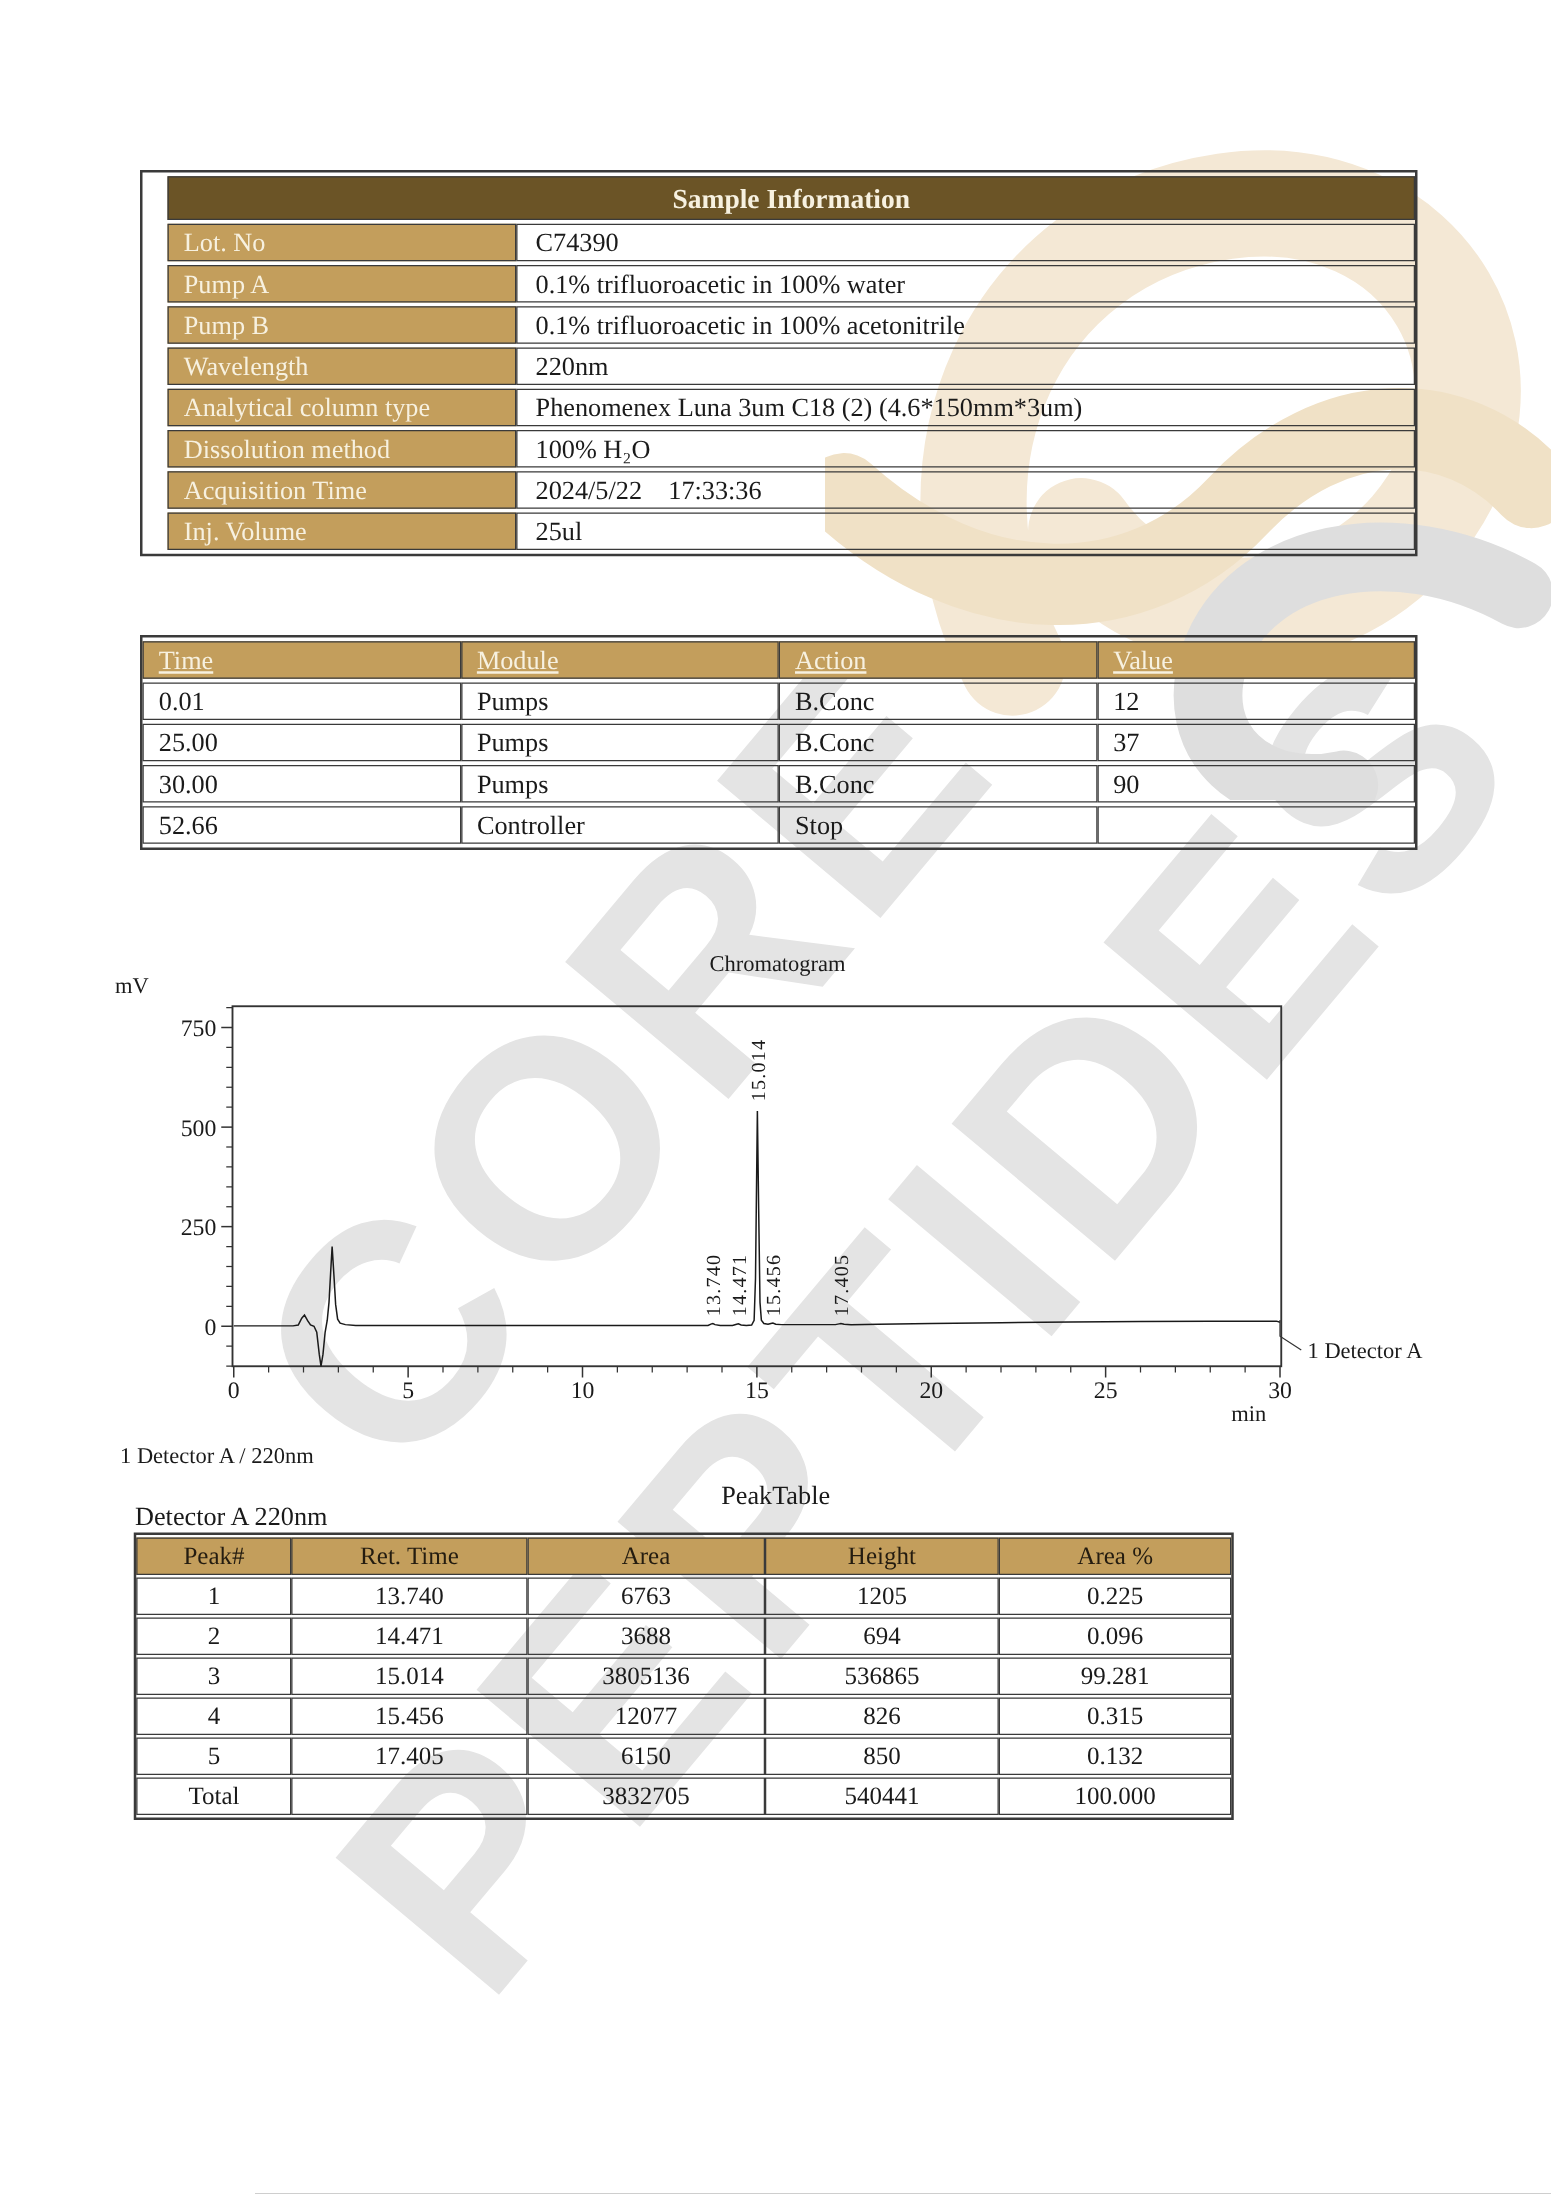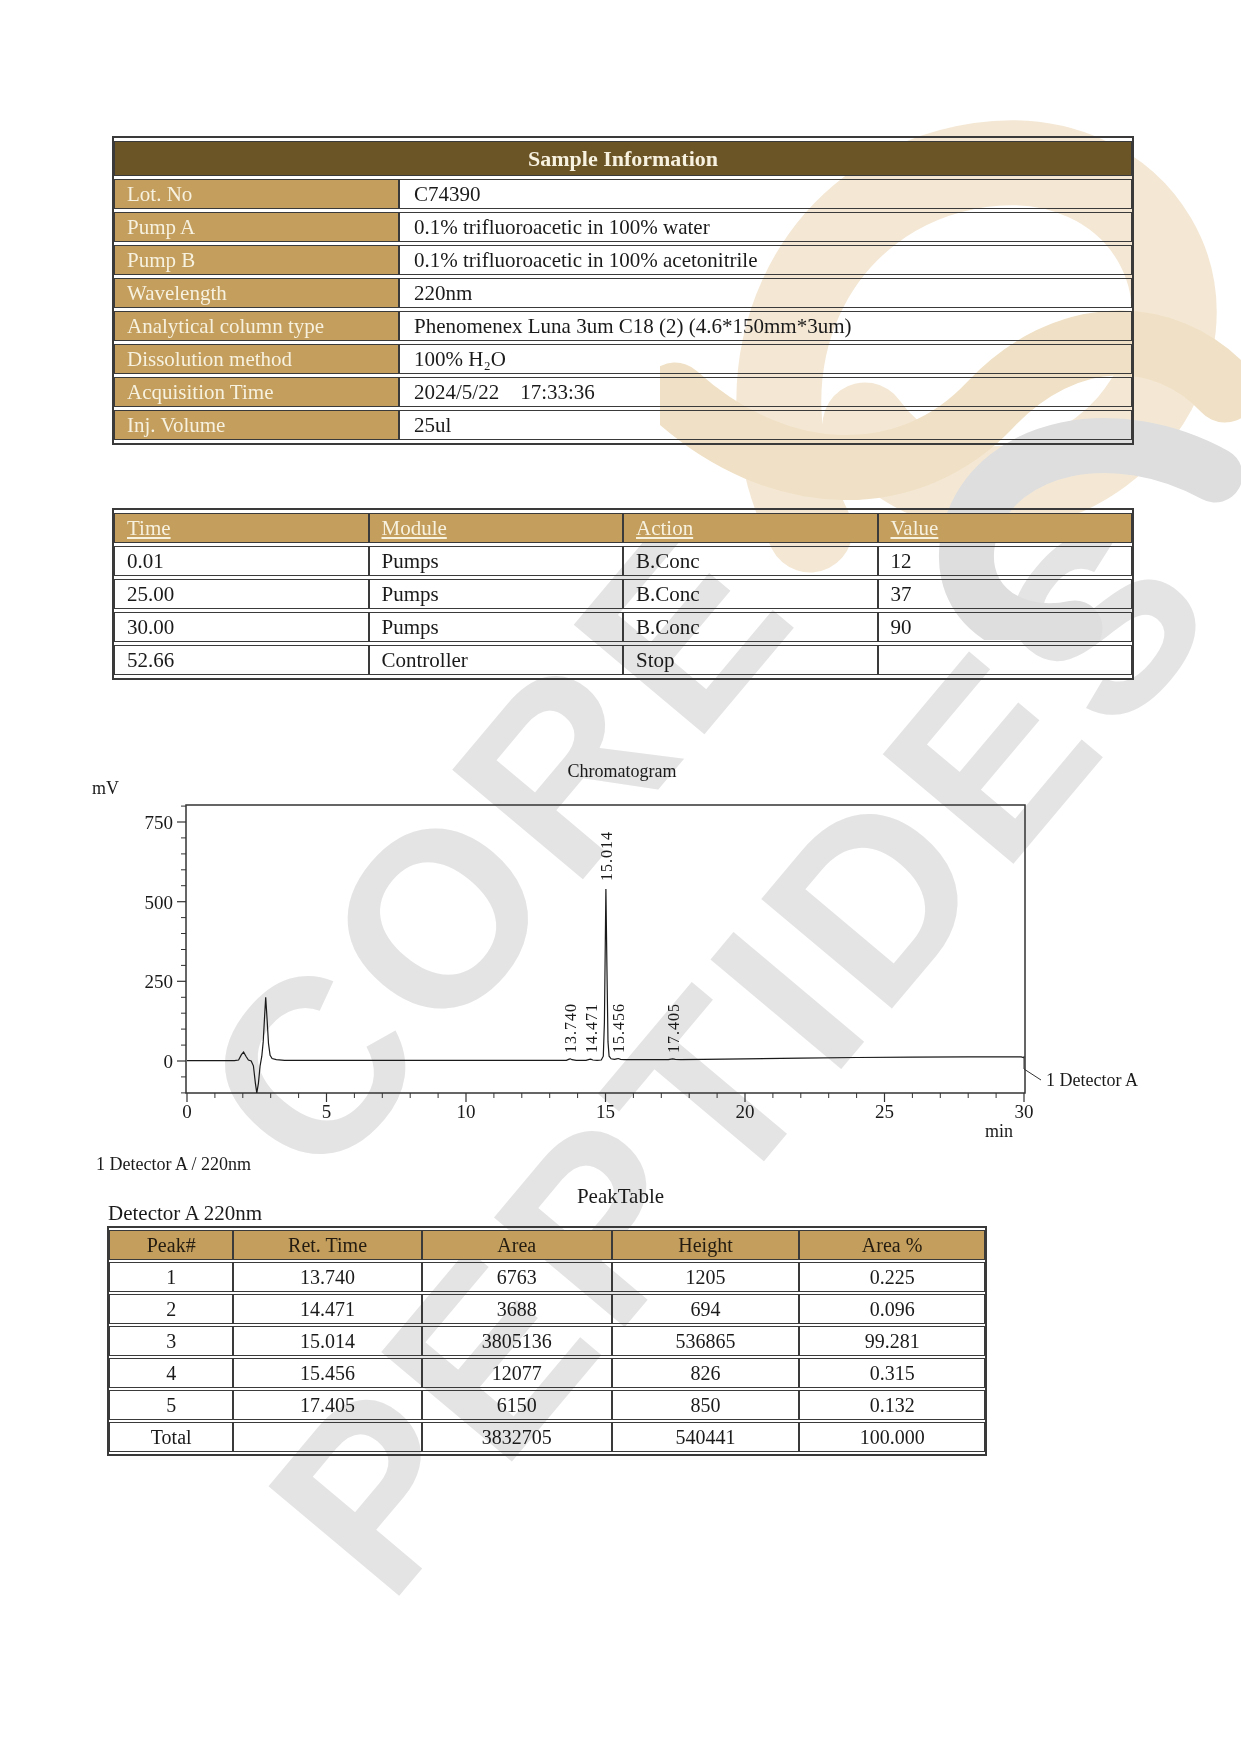--- a/index.html
+++ b/index.html
@@ -13,21 +13,21 @@
            font-family:"Liberation Sans",sans-serif;font-weight:bold;
            color:var(--wm-gray,#e4e4e4);font-size:248px;letter-spacing:10px;user-select:none;}
   .wm-text span{display:block;line-height:320px;white-space:nowrap;}
   .logo{position:absolute;left:660px;top:60px;z-index:0;}
 
   
   table{position:absolute;z-index:1;border-collapse:separate;border-spacing:0 3px;
         border:2px solid var(--border,#3a3a3a);table-layout:fixed;}
   td,th{border:1px solid var(--border,#3a3a3a);overflow:hidden;}
 
-  #sampleTable{left:112px;top:136px;width:1022px;}
+  #sampleTable{left:112px;top:136px;width:1022px;padding-left:20px;}
   #sampleTable th.title{background:var(--brown,#6b5426);color:var(--ivory,#f7f1e0);
         font-size:22px;font-weight:bold;height:31px;text-align:center;}
   #sampleTable th.lab{background:var(--tan,#c39e5c);color:var(--ivory,#f7f1e0);font-weight:normal;
         text-align:left;padding:0 0 0 12px;font-size:21px;height:28px;}
   #sampleTable col.c1{width:28%;}
   td.val{text-align:left;padding:0 0 0 14px;font-size:21px;height:28px;white-space:pre;background:transparent;}
 
   #programTable{left:112px;top:508px;width:1022px;}
   #programTable th{background:var(--tan,#c39e5c);color:var(--ivory,#f7f1e0);font-weight:normal;
         text-align:left;padding:0 0 0 12px;font-size:21px;height:28px;width:25%;text-decoration:underline;}

